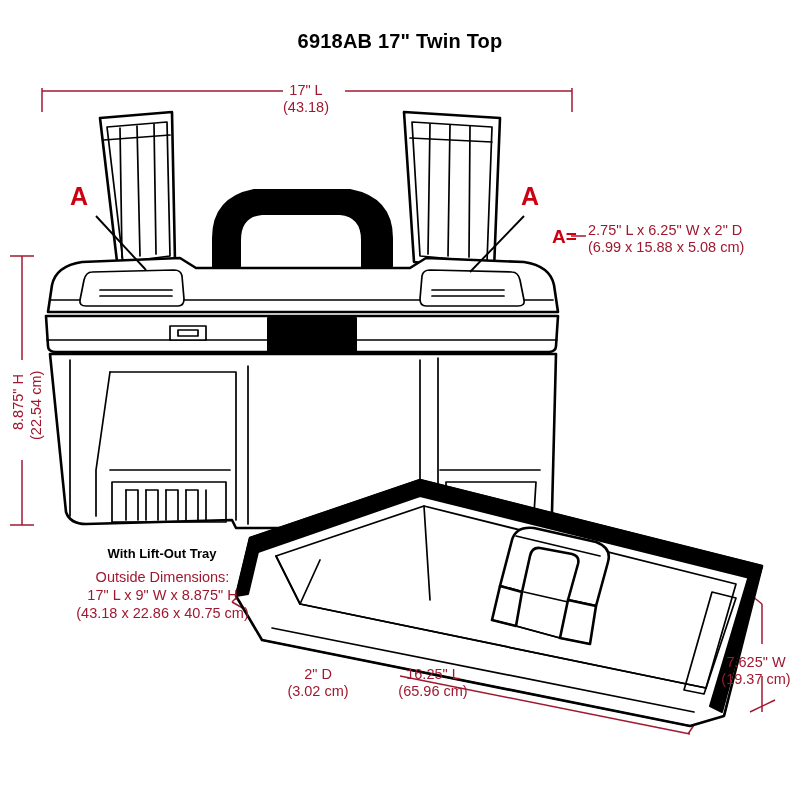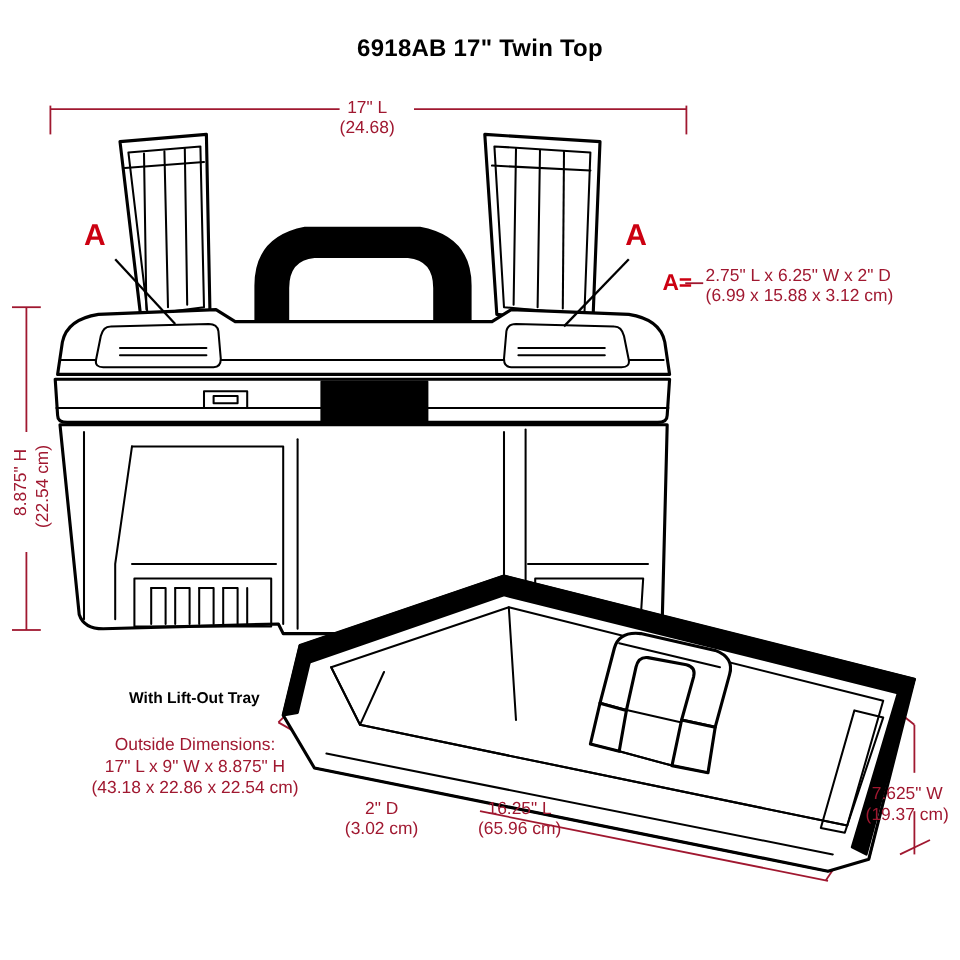--- a/index.html
+++ b/index.html
@@ -9,21 +9,21 @@
   svg#art{position:absolute;inset:0;width:800px;height:800px;display:block;}
 
   .title{
     position:absolute; left:0; top:30px; width:800px; text-align:center;
     font-size:20px; font-weight:bold; color:#000; letter-spacing:.2px;
   }
 
   .dim{position:absolute;color:#A01830;font-size:14.5px;line-height:1.18;
        text-align:center;white-space:nowrap;}
   .dimblk{position:absolute;color:#000;font-size:13px;font-weight:bold;
-       text-align:center;white-space:nowrap;margin-top:28px;}
+       text-align:center;white-space:nowrap;}
   .amark{position:absolute;color:#CC0011;font-size:25px;font-weight:bold;
        font-family:"Liberation Sans","DejaVu Sans",sans-serif;}
   .aeq{position:absolute;color:#CC0011;font-size:19px;font-weight:bold;}
   .aval{position:absolute;color:#A01830;font-size:14.5px;line-height:1.2;
        white-space:nowrap;text-align:left;}
   .vert{position:absolute;color:#A01830;font-size:14.5px;line-height:1.18;
        white-space:nowrap;transform:rotate(-90deg);transform-origin:0 0;}
   .blockc{position:absolute;color:#A01830;font-size:14.5px;line-height:1.25;
        text-align:center;white-space:nowrap;}
 </style>
@@ -171,41 +171,41 @@
     </g>
 
     <g>
       <path class="ld" d="M96 216 L146 270"></path>
       <path class="ld" d="M524 216 L470 272"></path>
     </g>
   </svg>
 
   <div class="dim" style="left:264px;top:82px;width:84px;">
     <div>17" L</div>
-    <div>(24.68)</div>
+    <div>(43.18)</div>
   </div>
 
   <div class="vert" style="left:10px;top:430px;">8.875" H</div>
   <div class="vert" style="left:28px;top:440px;">(22.54 cm)</div>
 
   <div class="amark" style="left:70px;top:182px;">A</div>
   <div class="amark" style="left:521px;top:182px;">A</div>
 
   <div class="aeq" style="left:552px;top:226px;">A=</div>
   <div class="aval" style="left:588px;top:222px;">
     <div>2.75" L x 6.25" W x 2" D</div>
-    <div>(6.99 x  15.88 x 3.12 cm)</div>
+    <div>(6.99 x  15.88 x 5.08 cm)</div>
   </div>
 
   <div class="dimblk" style="left:62px;top:546px;width:200px;">With Lift-Out Tray</div>
 
-  <div class="blockc" style="left:50px;top:568px;width:225px;margin-top:44px;">
+  <div class="blockc" style="left:50px;top:568px;width:225px;">
     <div>Outside Dimensions:</div>
     <div>17" L x 9" W x 8.875" H</div>
-    <div>(43.18 x 22.86 x 22.54 cm)</div>
+    <div>(43.18 x 22.86 x 40.75 cm)</div>
   </div>
 
   <div class="dim" style="left:268px;top:666px;width:100px;">
     <div>2" D</div>
     <div>(3.02 cm)</div>
   </div>
 
   <div class="dim" style="left:378px;top:666px;width:110px;">
     <div>16.25" L</div>
     <div>(65.96 cm)</div>

